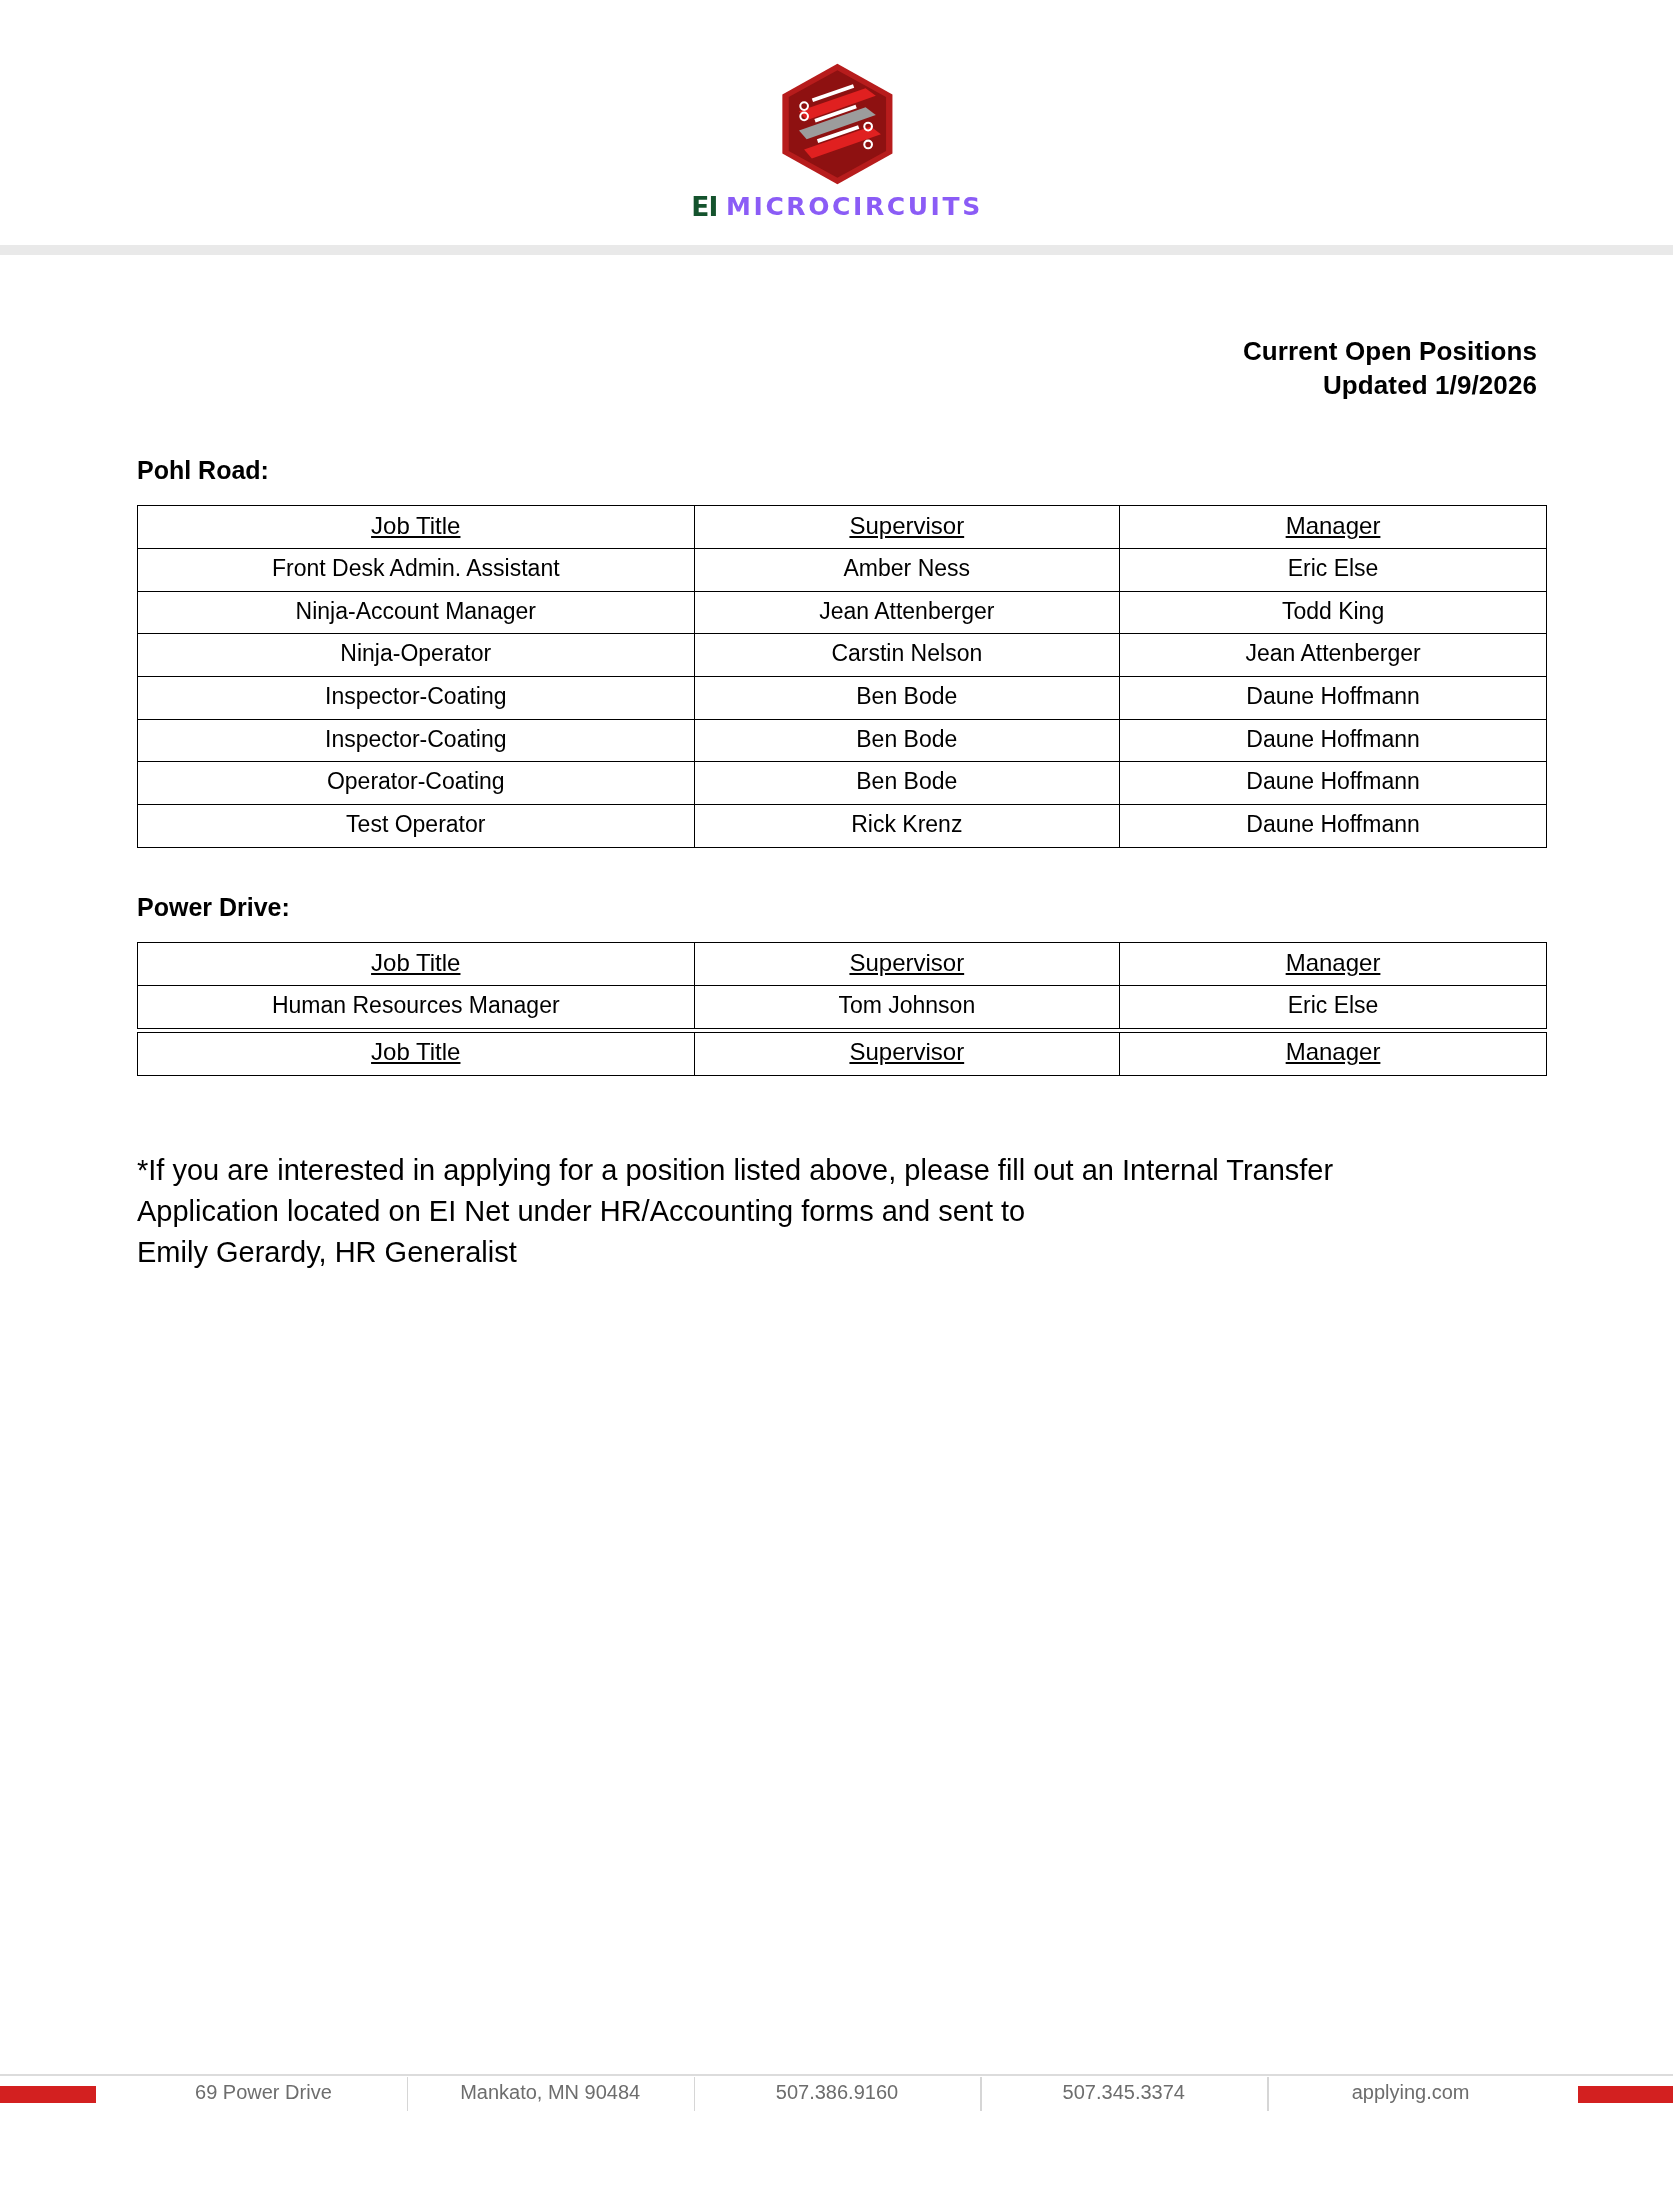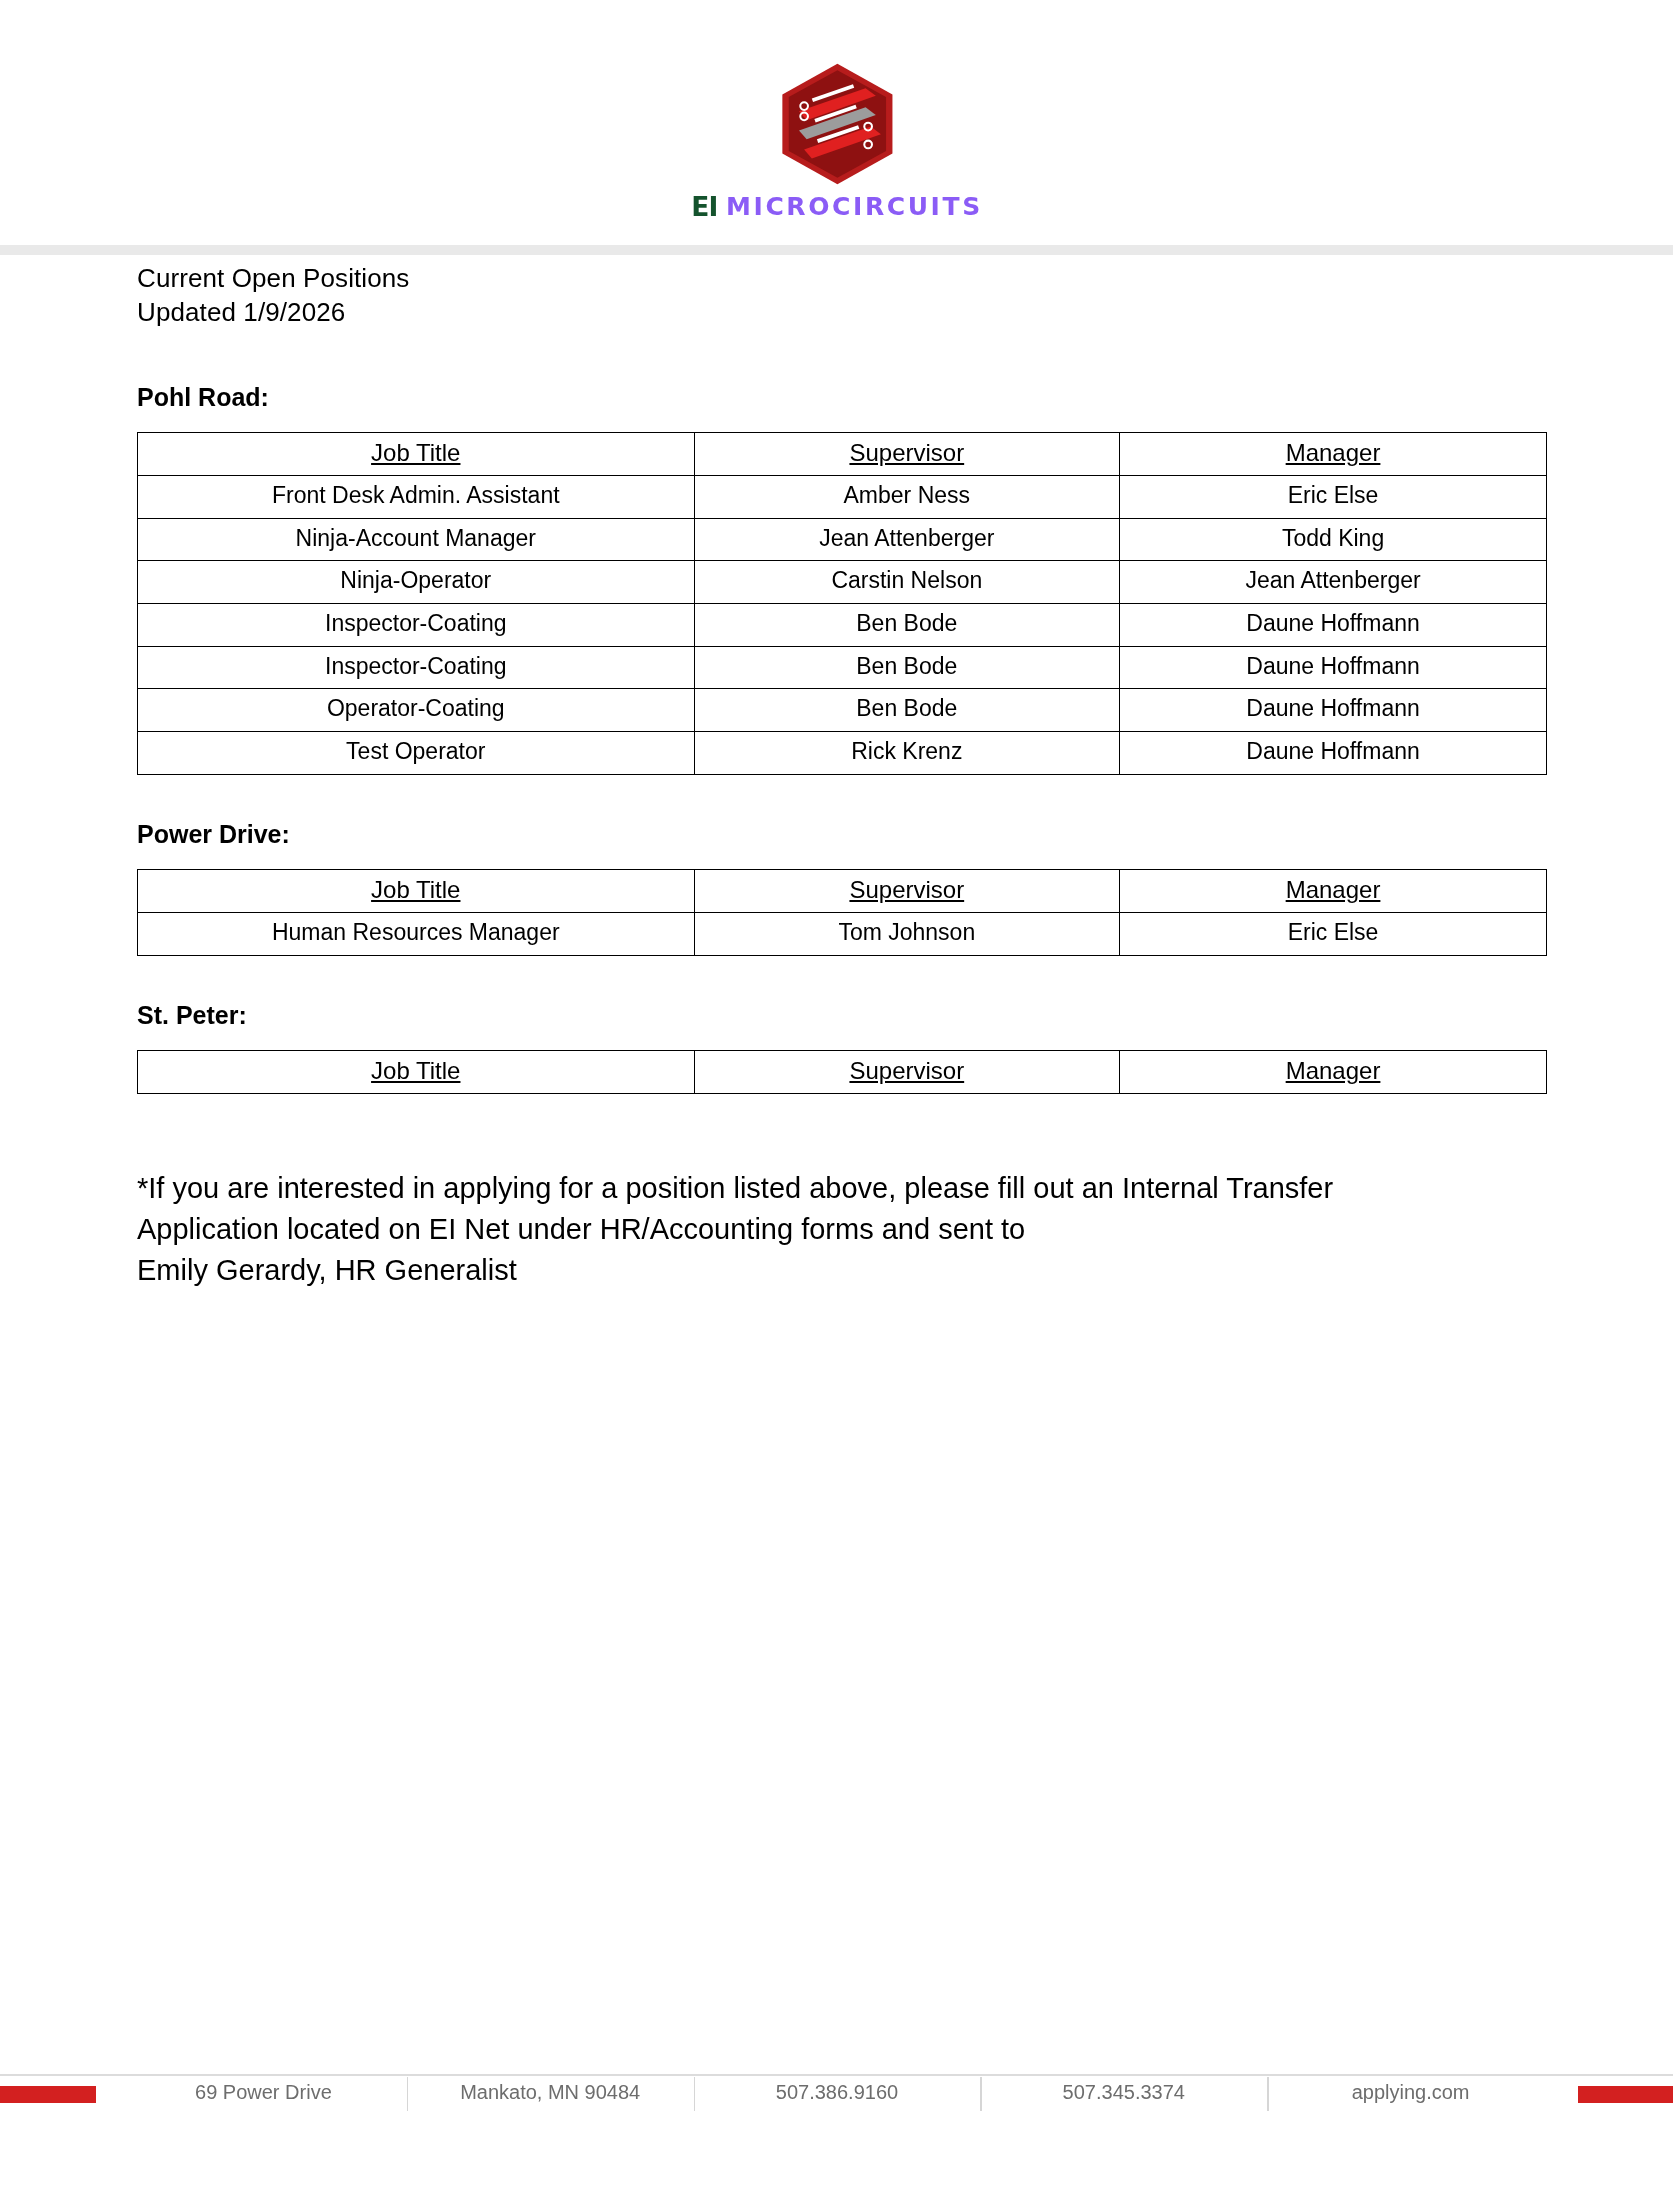--- a/index.html
+++ b/index.html
@@ -68,24 +68,25 @@
     font-family: "DejaVu Sans", sans-serif;
   }
 
   
   .doc {
     position: relative;
     padding: 0 137px;
     box-sizing: border-box;
   }
   .doc-title {
-    text-align: left;
-    font-weight: normal;
+    text-align: right;
+    font-weight: bold;
     font-size: 26px;
     line-height: 1.32;
+    margin-top: 73px;
     letter-spacing: 0.1px;
   }
   .section-label {
     font-weight: bold;
     font-size: 25px;
     margin-top: 53px;
     margin-bottom: 20.5px;
   }
   .section-label.tight {
     margin-top: 45px;
@@ -277,21 +278,20 @@
     </thead>
     <tbody>
       <tr>
         <td>Human Resources Manager</td>
         <td>Tom Johnson</td>
         <td>Eric Else</td>
       </tr>
     </tbody>
   </table>
 
-  <div class="section-label tight">St. Peter:</div>
   <table class="positions">
     <colgroup>
       <col class="col-title">
         <col class="col-sup">
         <col class="col-mgr">
     </colgroup>
     <thead>
       <tr>
         <th><span>Job Title</span></th>
         <th><span>Supervisor</span></th>

